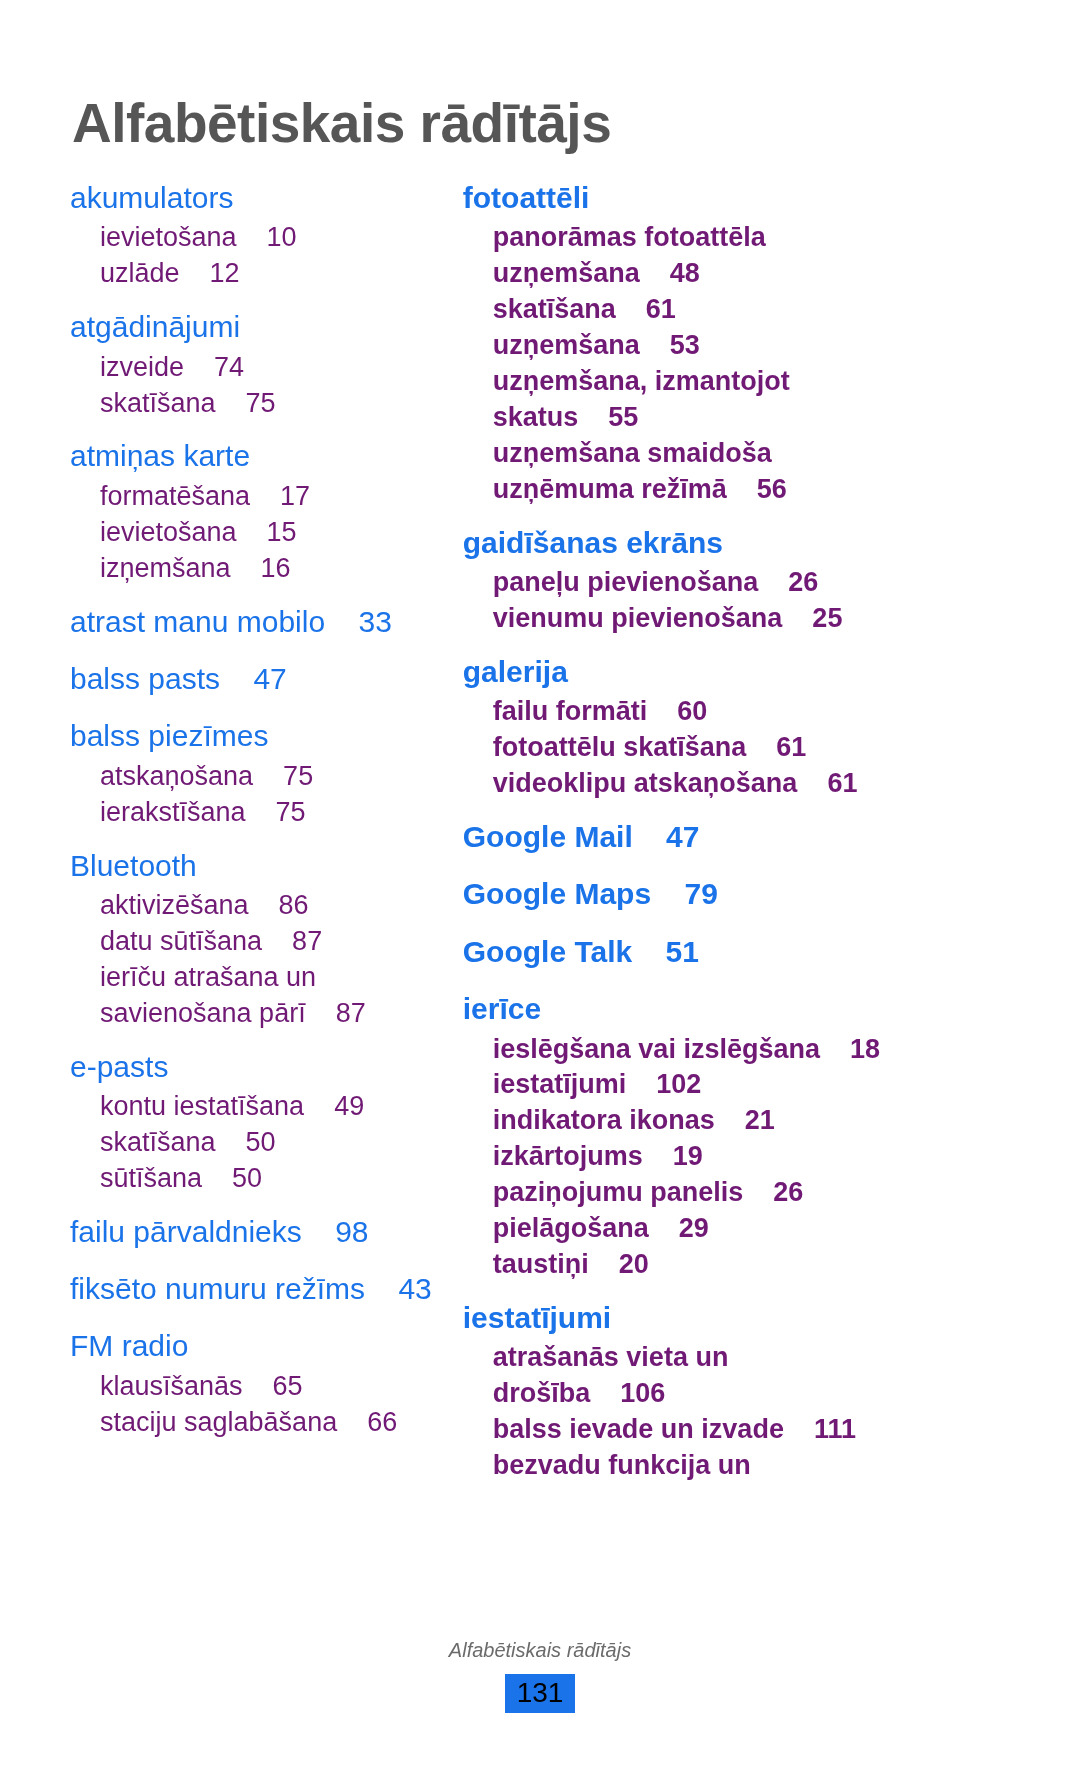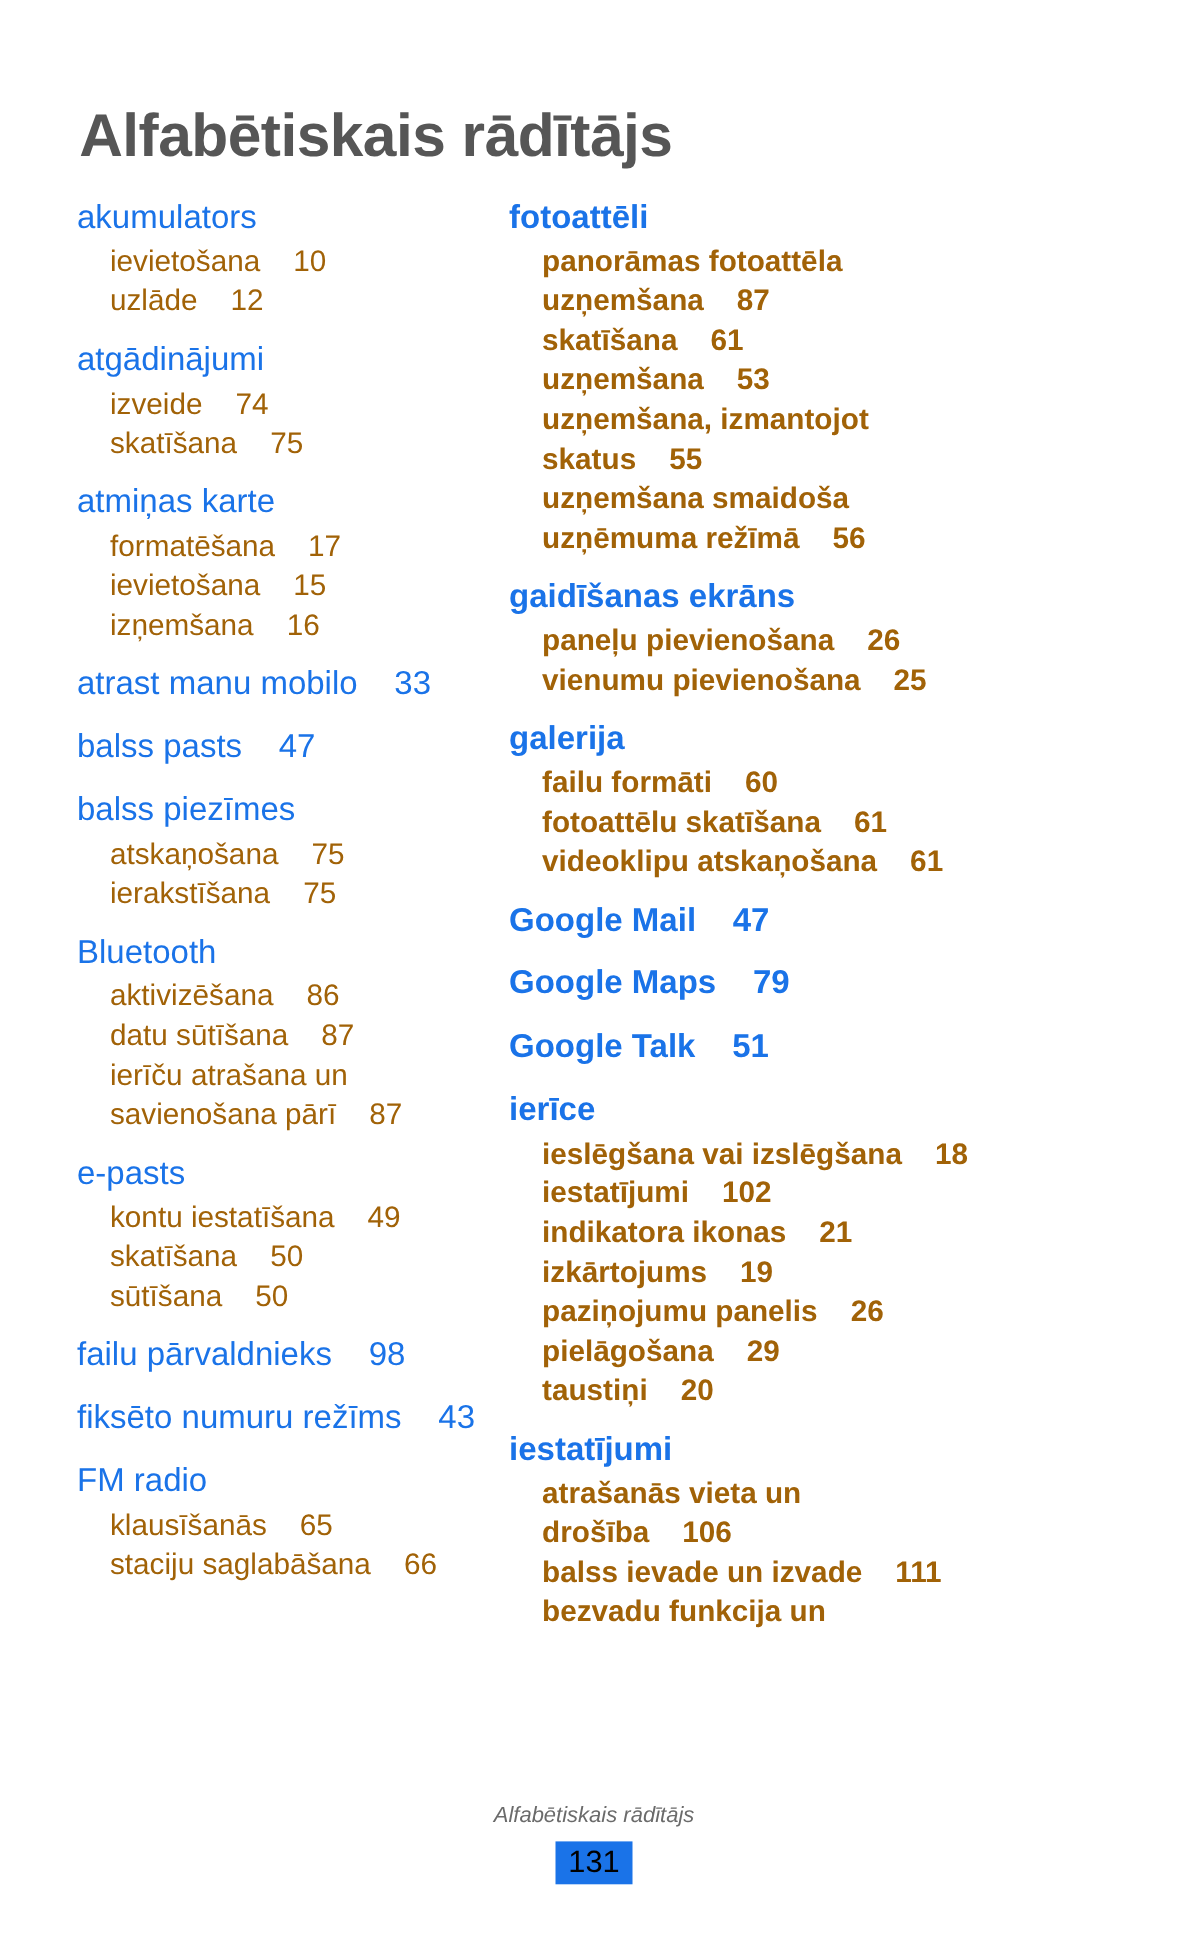--- a/index.html
+++ b/index.html
@@ -59,21 +59,21 @@
   .entry-head {
     color: #1a73e8;
     font-size: 30px;
     line-height: 1.48;
     white-space: pre;
     margin-top: 13px;
   }
   .entry-head.first { margin-top: 0; }
 
   .sub {
-    color: #a16207;
+    color: #701a75;
     font-size: 27px;
     line-height: 1.33;
     padding-left: 30px;
     white-space: pre;
   }
 
   
   .footer {
     position: absolute;
     left: 0;
@@ -156,21 +156,21 @@
         <div class="entry">
           <div class="entry-head">FM radio</div>
           <div class="sub">klausīšanās    65</div>
           <div class="sub">staciju saglabāšana    66</div>
         </div>
       </div>
     <div class="column right" id="col-right">
         <div class="entry">
           <div class="entry-head first">fotoattēli</div>
           <div class="sub">panorāmas fotoattēla</div>
-          <div class="sub">uzņemšana    87</div>
+          <div class="sub">uzņemšana    48</div>
           <div class="sub">skatīšana    61</div>
           <div class="sub">uzņemšana    53</div>
           <div class="sub">uzņemšana, izmantojot</div>
           <div class="sub">skatus    55</div>
           <div class="sub">uzņemšana smaidoša</div>
           <div class="sub">uzņēmuma režīmā    56</div>
         </div>
         <div class="entry">
           <div class="entry-head">gaidīšanas ekrāns</div>
           <div class="sub">paneļu pievienošana    26</div>

